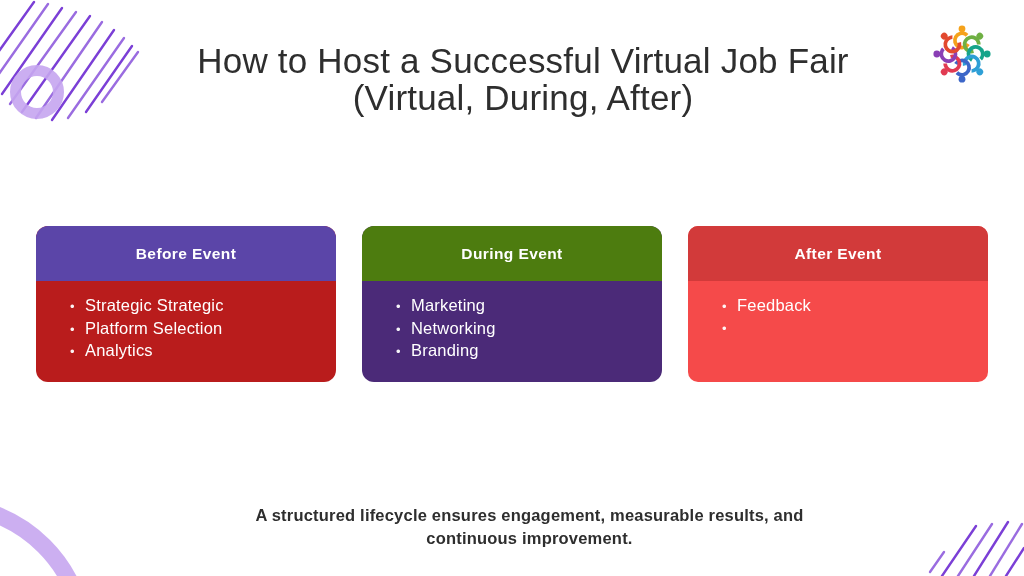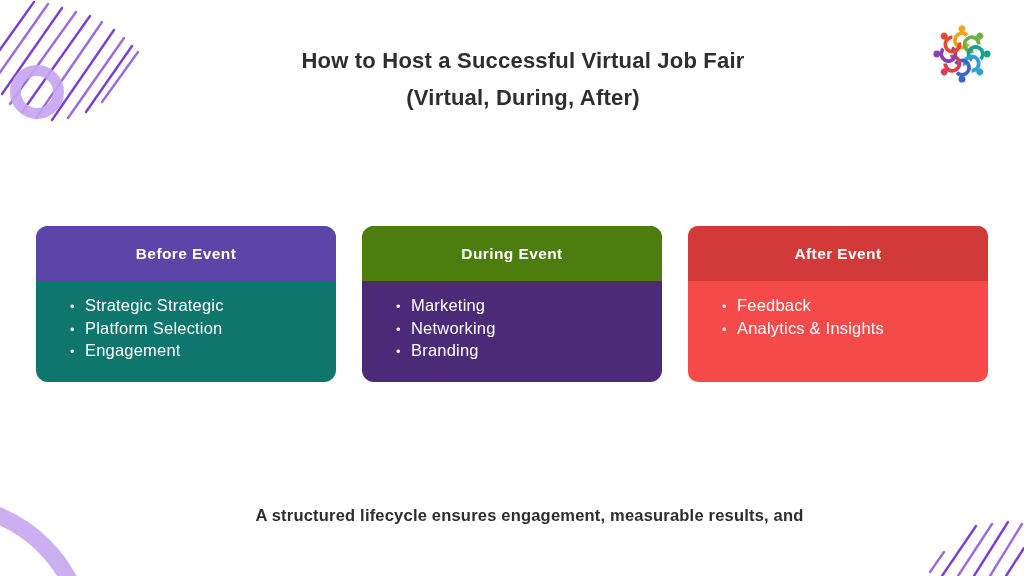--- a/index.html
+++ b/index.html
@@ -18,22 +18,22 @@
   .logo {
     position: absolute; left: 928px; top: 20px;
     width: 68px; height: 68px;
   }
   .title-block {
     position: absolute; top: 42px; left: 0; right: 0;
     text-align: center;
     color: #2e2e2e;
   }
   .title-line {
-    font-size: 22px;
-    font-weight: bold;
+    font-size: 35px;
+    font-weight: normal;
     line-height: 37px;
     letter-spacing: 0.2px;
     padding-left: 22px;
   }
   .cards-row {
     position: absolute; top: 226px; left: 36px;
     display: flex; gap: 26px;
   }
   .card {
     width: 300px; height: 156px;
@@ -146,35 +146,35 @@
   </g>
 </svg>
 
 <div class="title-block">
   <div class="title-line">How to Host a Successful Virtual Job Fair</div>
   <div class="title-line">(Virtual, During, After)</div>
 </div>
 
 <div class="cards-row">
 
-  <div class="card" style="background: #0f766e;">
+  <div class="card" style="background: #b91c1c;">
     <div class="card-header" style="background: rgb(91, 69, 168);">Before Event</div>
     <div class="card-body">
       <ul class="card-list">
         <li>
             <span class="bullet">•</span>
             <span>Strategic Strategic</span>
           </li>
         <li>
             <span class="bullet">•</span>
             <span>Platform Selection</span>
           </li>
         <li>
             <span class="bullet">•</span>
-            <span>Engagement</span>
+            <span>Analytics</span>
           </li>
       </ul>
     </div>
   </div>
 
   <div class="card" style="background: rgb(75, 42, 120);">
     <div class="card-header" style="background: #4d7c0f;">During Event</div>
     <div class="card-body">
       <ul class="card-list">
         <li>
@@ -196,23 +196,23 @@
   <div class="card" style="background: rgb(245, 74, 74); border-radius: 10px;">
     <div class="card-header" style="background: rgb(210, 58, 58);">After Event</div>
     <div class="card-body">
       <ul class="card-list">
         <li>
             <span class="bullet">•</span>
             <span>Feedback</span>
           </li>
         <li>
             <span class="bullet">•</span>
-            <span>Analytics &amp; Insights</span>
           </li>
       </ul>
     </div>
   </div>
 
 </div>
 
 <div class="footer-block">
   <div class="footer-line">A structured lifecycle ensures engagement, measurable results, and</div>
+  <div class="footer-line">continuous improvement.</div>
 </div>
 
 </body></html>

